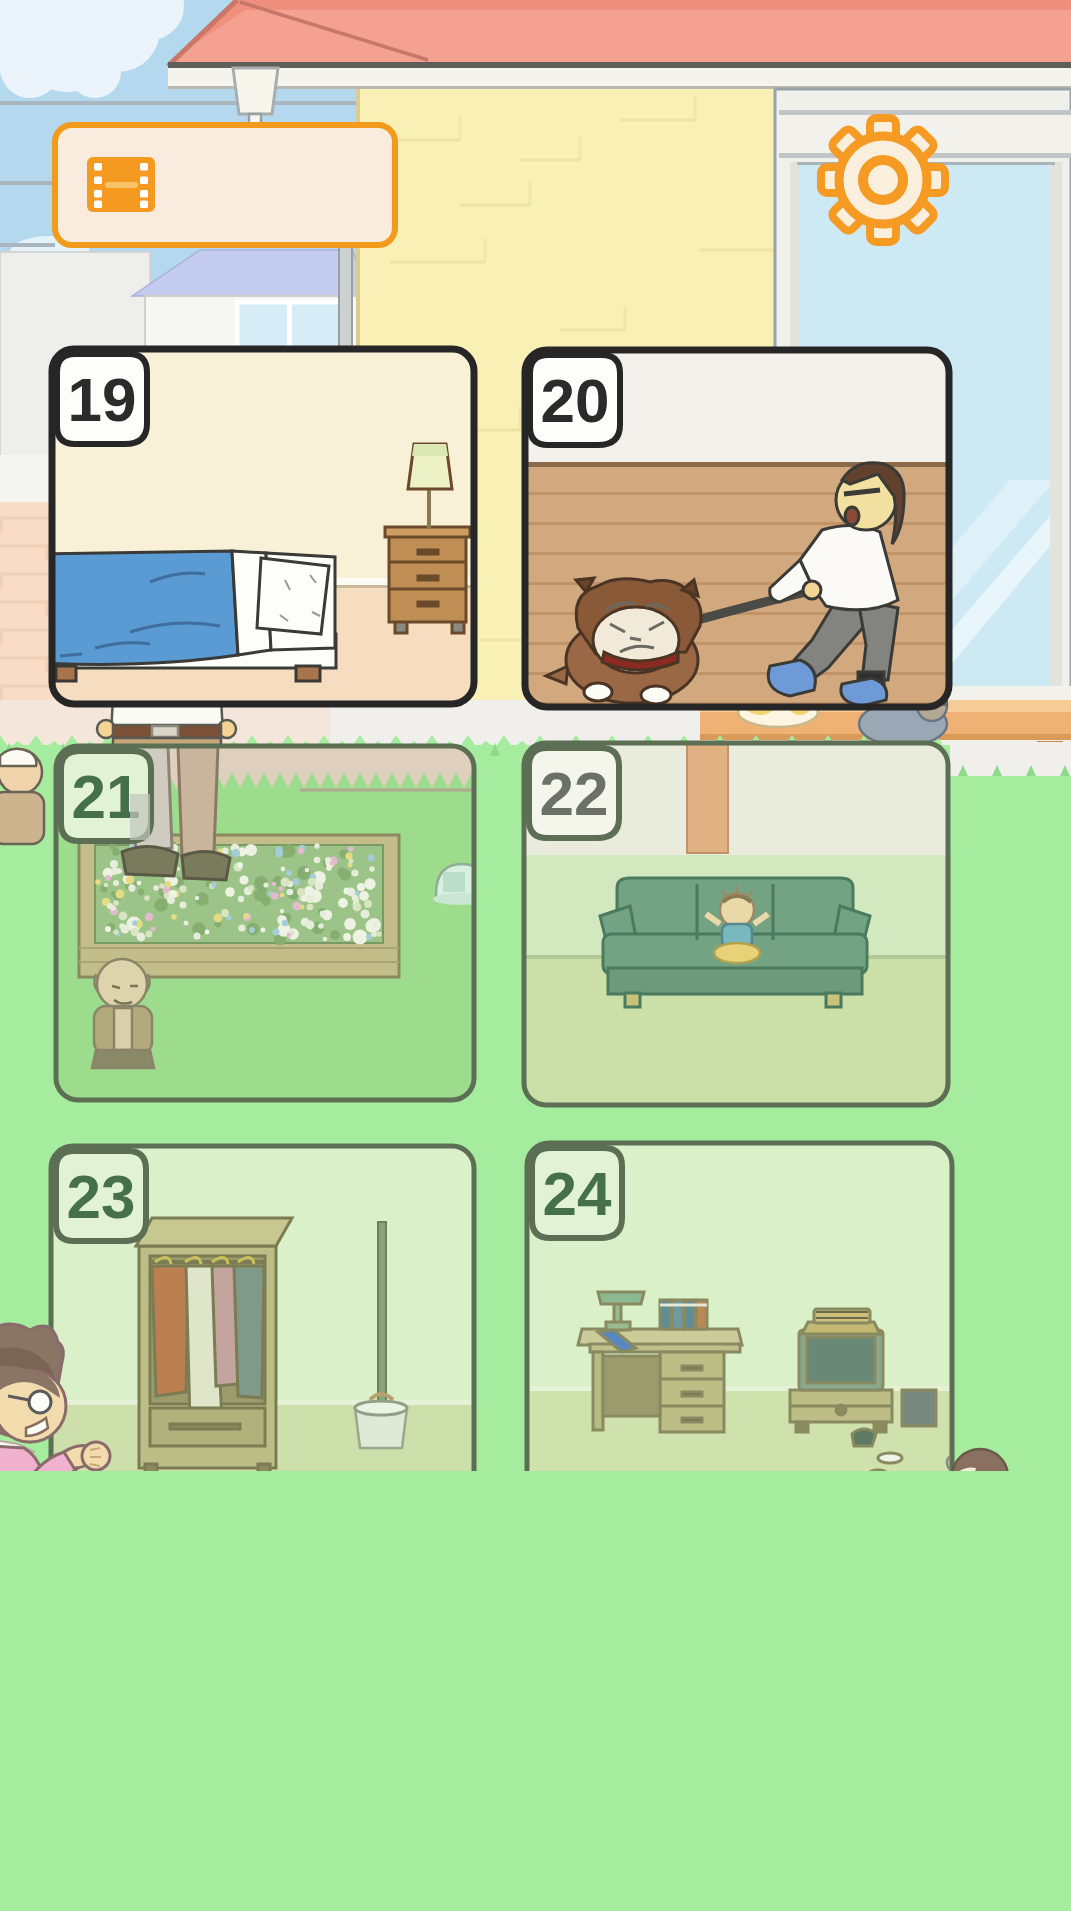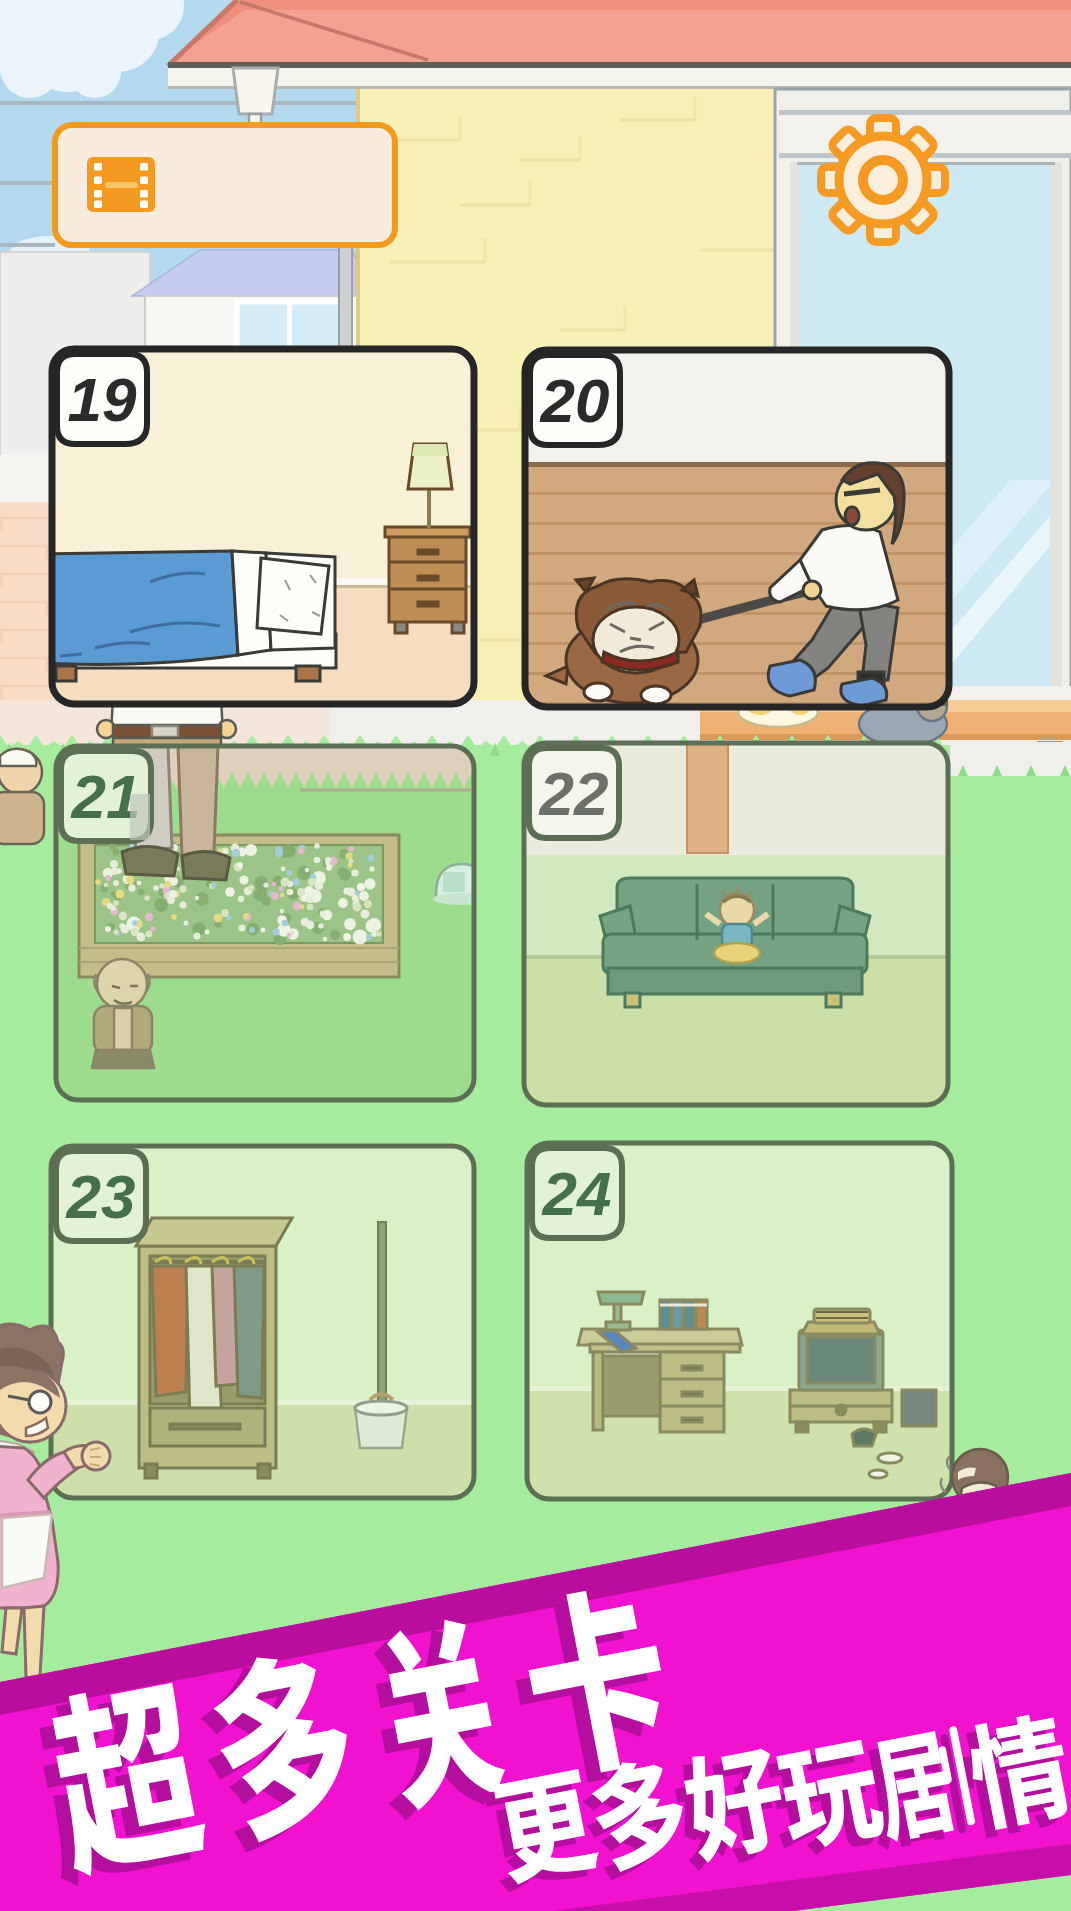--- a/index.html
+++ b/index.html
@@ -1,14 +1,14 @@
 <!DOCTYPE html>
 <html><head><meta charset="utf-8"><style>
 html,body{margin:0;padding:0;background:#a6ec9e;}
-#stage{position:relative;width:1071px;height:1911px;overflow:hidden;font-family:"Liberation Sans",sans-serif;font-style:italic;}
+#stage{position:relative;width:1071px;height:1471px;overflow:hidden;font-family:"Liberation Sans",sans-serif;}
 svg{display:block;}
 </style></head><body>
 <div id="stage">
 <svg width="1071" height="1911" viewBox="0 0 1071 1911">
       <defs>
 <clipPath id="c19">
           <rect x="52" y="349" width="422" height="355" rx="22"></rect>
         </clipPath>
 <clipPath id="c20">
           <rect x="525" y="350" width="424" height="357" rx="22"></rect>

